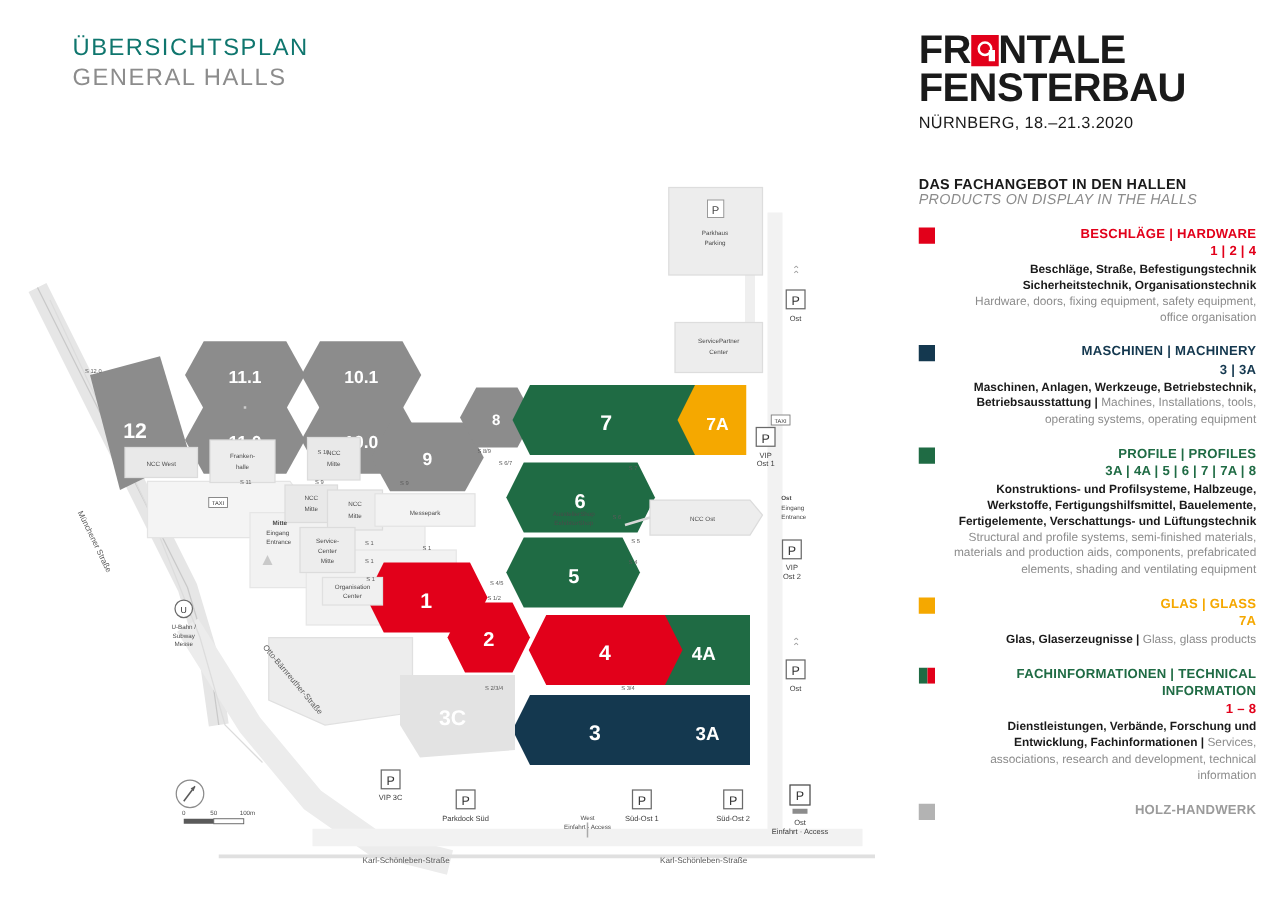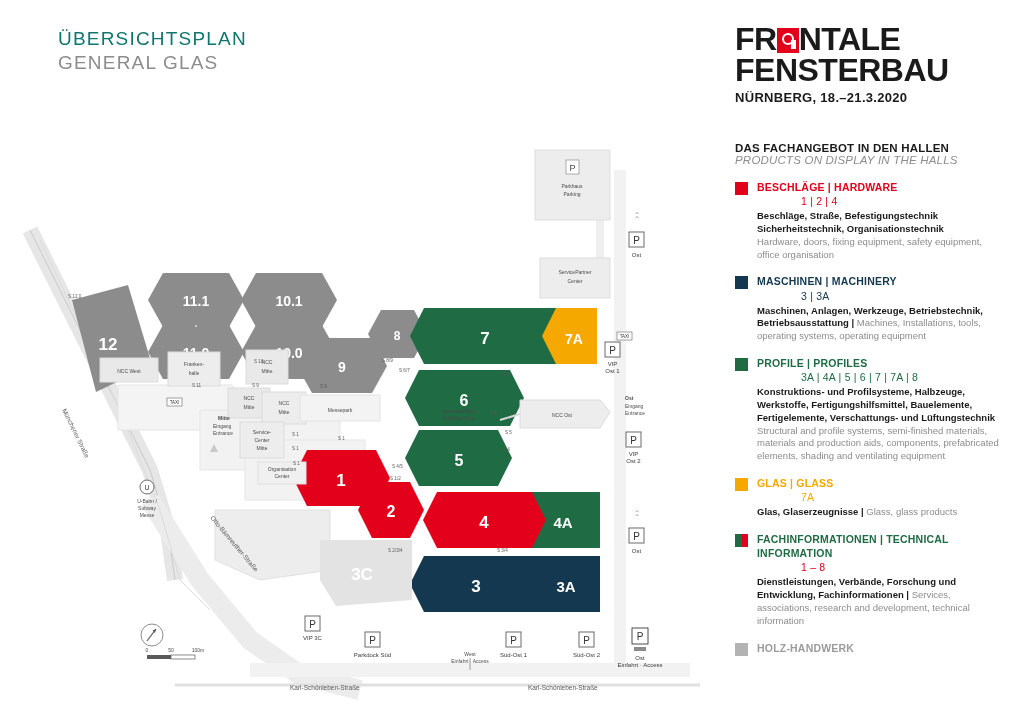--- a/index.html
+++ b/index.html
@@ -38,59 +38,59 @@
   }
   #logo-mark .ring {
     position:absolute; left:5px; top:5px; width:12px; height:12px;
     border:2.5px solid #ffffff; border-radius:50%;
   }
   #logo-mark .tail {
     position:absolute; left:14px; top:12px; width:5px; height:9px;
     background:#ffffff;
   }
   #logo-date {
-    font-size:13px; font-weight:bold; letter-spacing:0.3px; color:#1a1a1a;
+    font-size:13px; font-weight:normal; letter-spacing:0.3px; color:#1a1a1a;
     margin-top:5px;
   }
   
   #legend { position:absolute; left:735px; top:142px; width:270px; }
   .legend-head1 { font-size:11.5px; font-weight:bold; color:#1a1a1a; letter-spacing:0.2px;}
   .legend-head2 { font-size:11.5px; color:#8c8c8c; letter-spacing:0.2px; margin-bottom:14px;font-style:italic;}
-  .legend-group { margin-bottom:13px; position:relative; padding-left:22px; }
+  .legend-group { margin-bottom:13px; position:relative; padding-left:22px;text-align:right; }
   .swatch {
     position:absolute; left:0; top:2px; width:13px; height:13px;
   }
   .swatch.split { overflow:hidden; }
   .swatch.split .lft, .swatch.split .rgt {
     position:absolute; top:0; width:6.5px; height:13px;
   }
   .swatch.split .lft { left:0; }
   .swatch.split .rgt { left:6.5px; }
   .lg-title { font-size:10.5px; font-weight:bold; letter-spacing:0.2px; line-height:1.35;}
-  .lg-halls { font-size:10.5px; font-weight:normal; letter-spacing:0.2px; margin-top:1px;margin-left:44px;}
+  .lg-halls { font-size:10.5px; font-weight:bold; letter-spacing:0.2px; margin-top:1px;margin-left:44px;}
   .lg-de { font-size:9.5px; font-weight:bold; color:#1a1a1a; line-height:1.35; margin-top:3px;}
   .lg-en { font-size:9.5px; color:#8c8c8c; line-height:1.35; font-weight:normal;}
   .lg-de .en-inline { color:#8c8c8c; font-weight:normal; }
   
   #map { position:absolute; left:0; top:110px; width:715px; height:600px; }
   #map svg { display:block; }
   .hallnum {
     font-family:"Liberation Sans", sans-serif;
     font-weight:bold; fill:#ffffff;
   }
   .tinylabel { font-family:"Liberation Sans", sans-serif; fill:#4a4a4a; font-size:5px;}
   .roadlabel { font-family:"Liberation Sans", sans-serif; fill:#5a5a5a; font-size:6.5px;}
   .plabel { font-family:"Liberation Sans", sans-serif; fill:#3b3b3b; font-size:6px;}
 </style>
 </head>
 <body>
 
 <div id="title-block">
   <div id="title-main">ÜBERSICHTSPLAN</div>
-  <div id="title-sub">GENERAL GLAS</div>
+  <div id="title-sub">GENERAL HALLS</div>
 </div>
 
 <div id="logo-block">
   <div class="logo-line" id="logo-line2">
     <span>FR</span><span id="logo-mark"><span class="box"></span><span class="ring"></span><span class="tail"></span></span><span>NTALE</span>
   </div>
   <div class="logo-line">FENSTERBAU</div>
   <div id="logo-date">NÜRNBERG, 18.–21.3.2020</div>
 </div>
 

